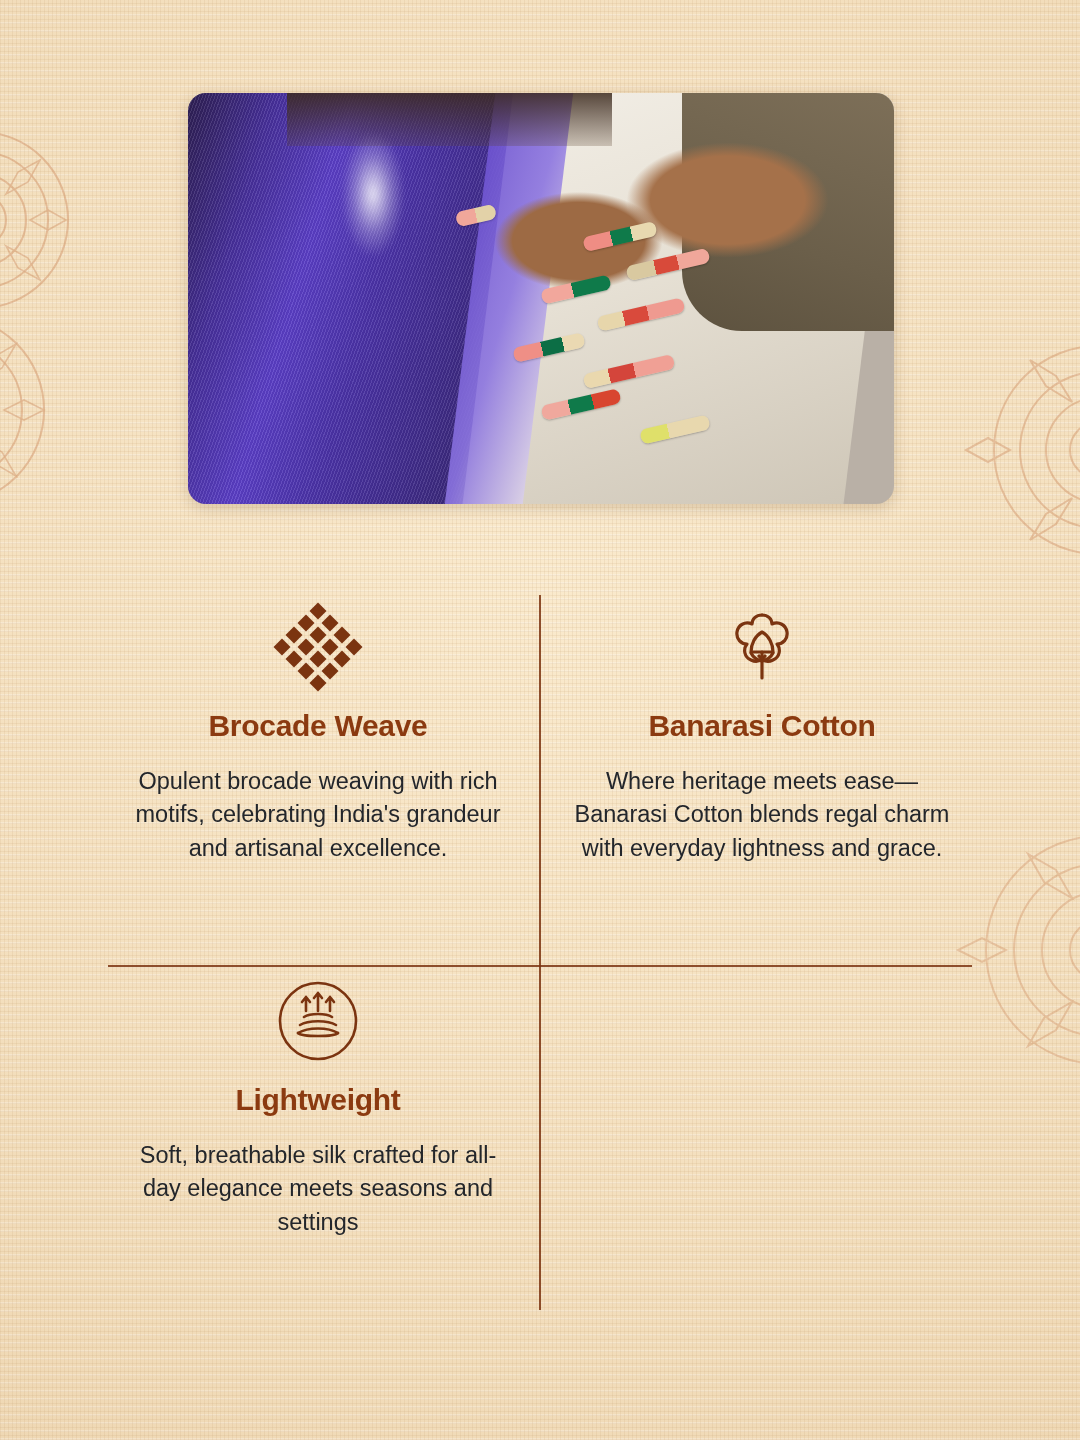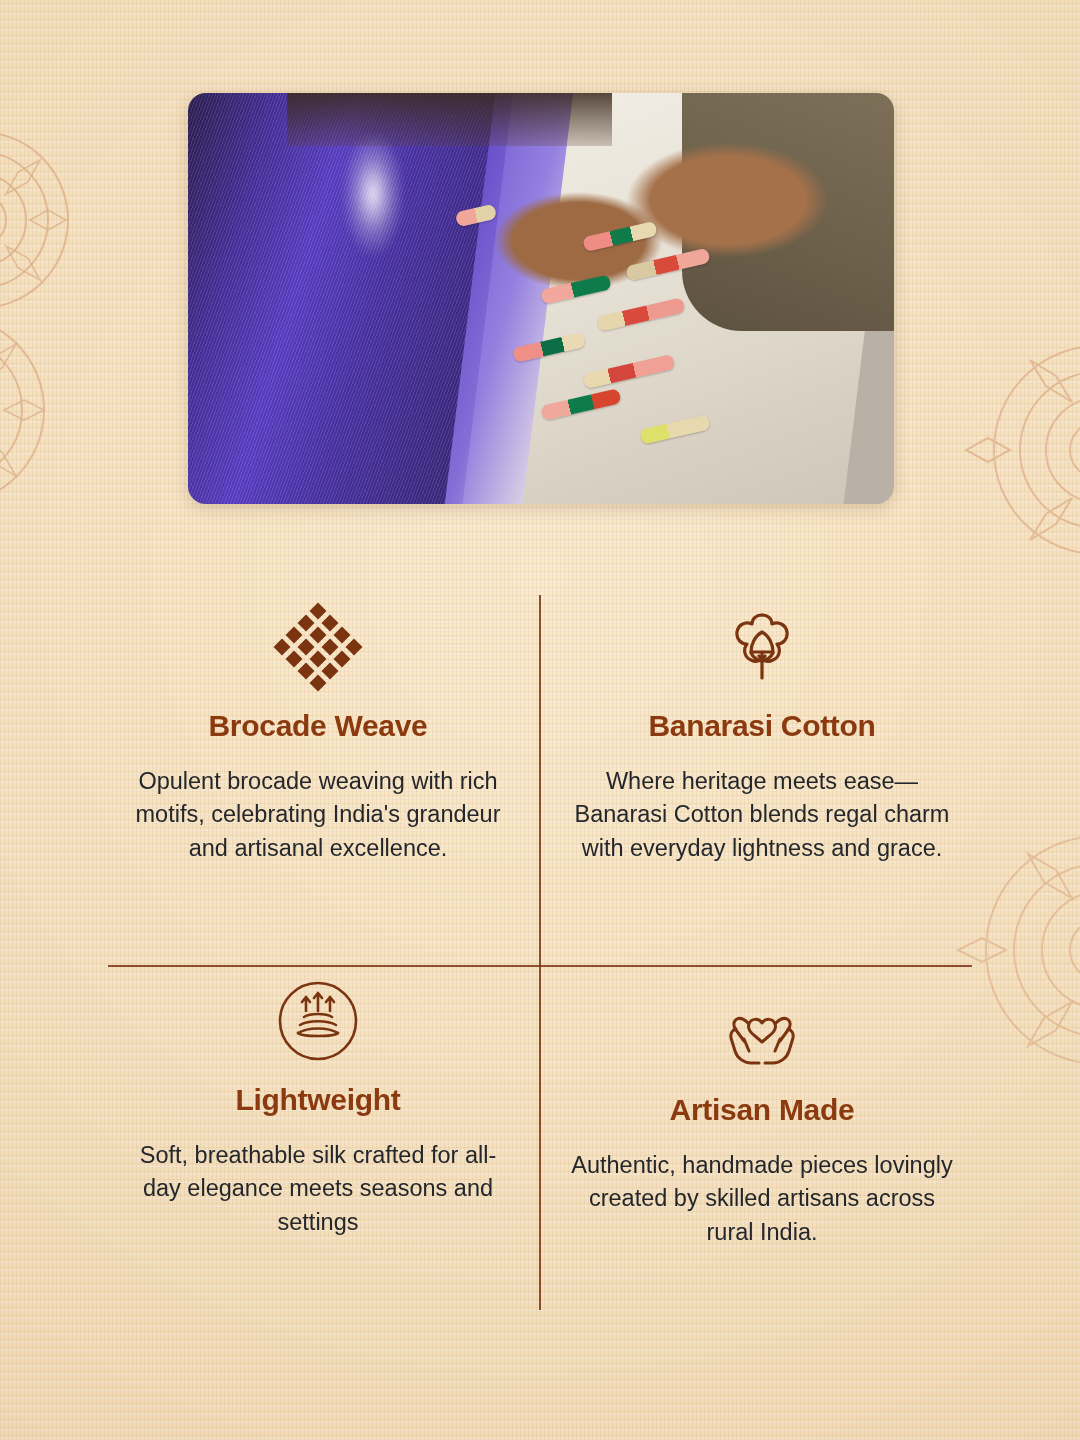--- a/index.html
+++ b/index.html
@@ -357,28 +357,14 @@
           <path d="M28 60c4 4 36 4 40 0"></path>
           <path d="M36 24v14M36 24l-4 5M36 24l4 5"></path>
           <path d="M48 20v18M48 20l-4 5M48 20l4 5"></path>
           <path d="M60 24v14M60 24l-4 5M60 24l4 5"></path>
         </svg>
       </div>
       <div class="feature-title">Lightweight</div>
       <p class="feature-desc">Soft, breathable silk crafted for all-day elegance meets seasons and settings</p>
     </div>
 
-    <div class="cell c4">
-      <div class="feature-icon">
-        <svg width="96" height="96" viewBox="0 0 96 96" fill="none" stroke="#7b3410" stroke-width="3" stroke-linecap="round" stroke-linejoin="round">
-          <path d="M48 40c-3-5-11-5-13 1 -2 5 2 9 6 12l7 6 7-6c4-3 8-7 6-12 -2-6-10-6-13-1z"></path>
-          <path d="M34 40c-3-3-7-6-11-4 -4 2-4 7-1 11l8 11"></path>
-          <path d="M62 40c3-3 7-6 11-4 4 2 4 7 1 11l-8 11"></path>
-          <path d="M22 46c-4 1-6 5-5 9l4 13c2 7 9 12 16 12h8"></path>
-          <path d="M74 46c4 1 6 5 5 9l-4 13c-2 7-9 12-16 12h-8"></path>
-          <path d="M30 56l5 12M66 56l-5 12"></path>
-        </svg>
-      </div>
-      <div class="feature-title">Artisan Made</div>
-      <p class="feature-desc">Authentic, handmade pieces lovingly created by skilled artisans across rural India.</p>
-    </div>
   </div>
 </div>
 
 </body></html>

